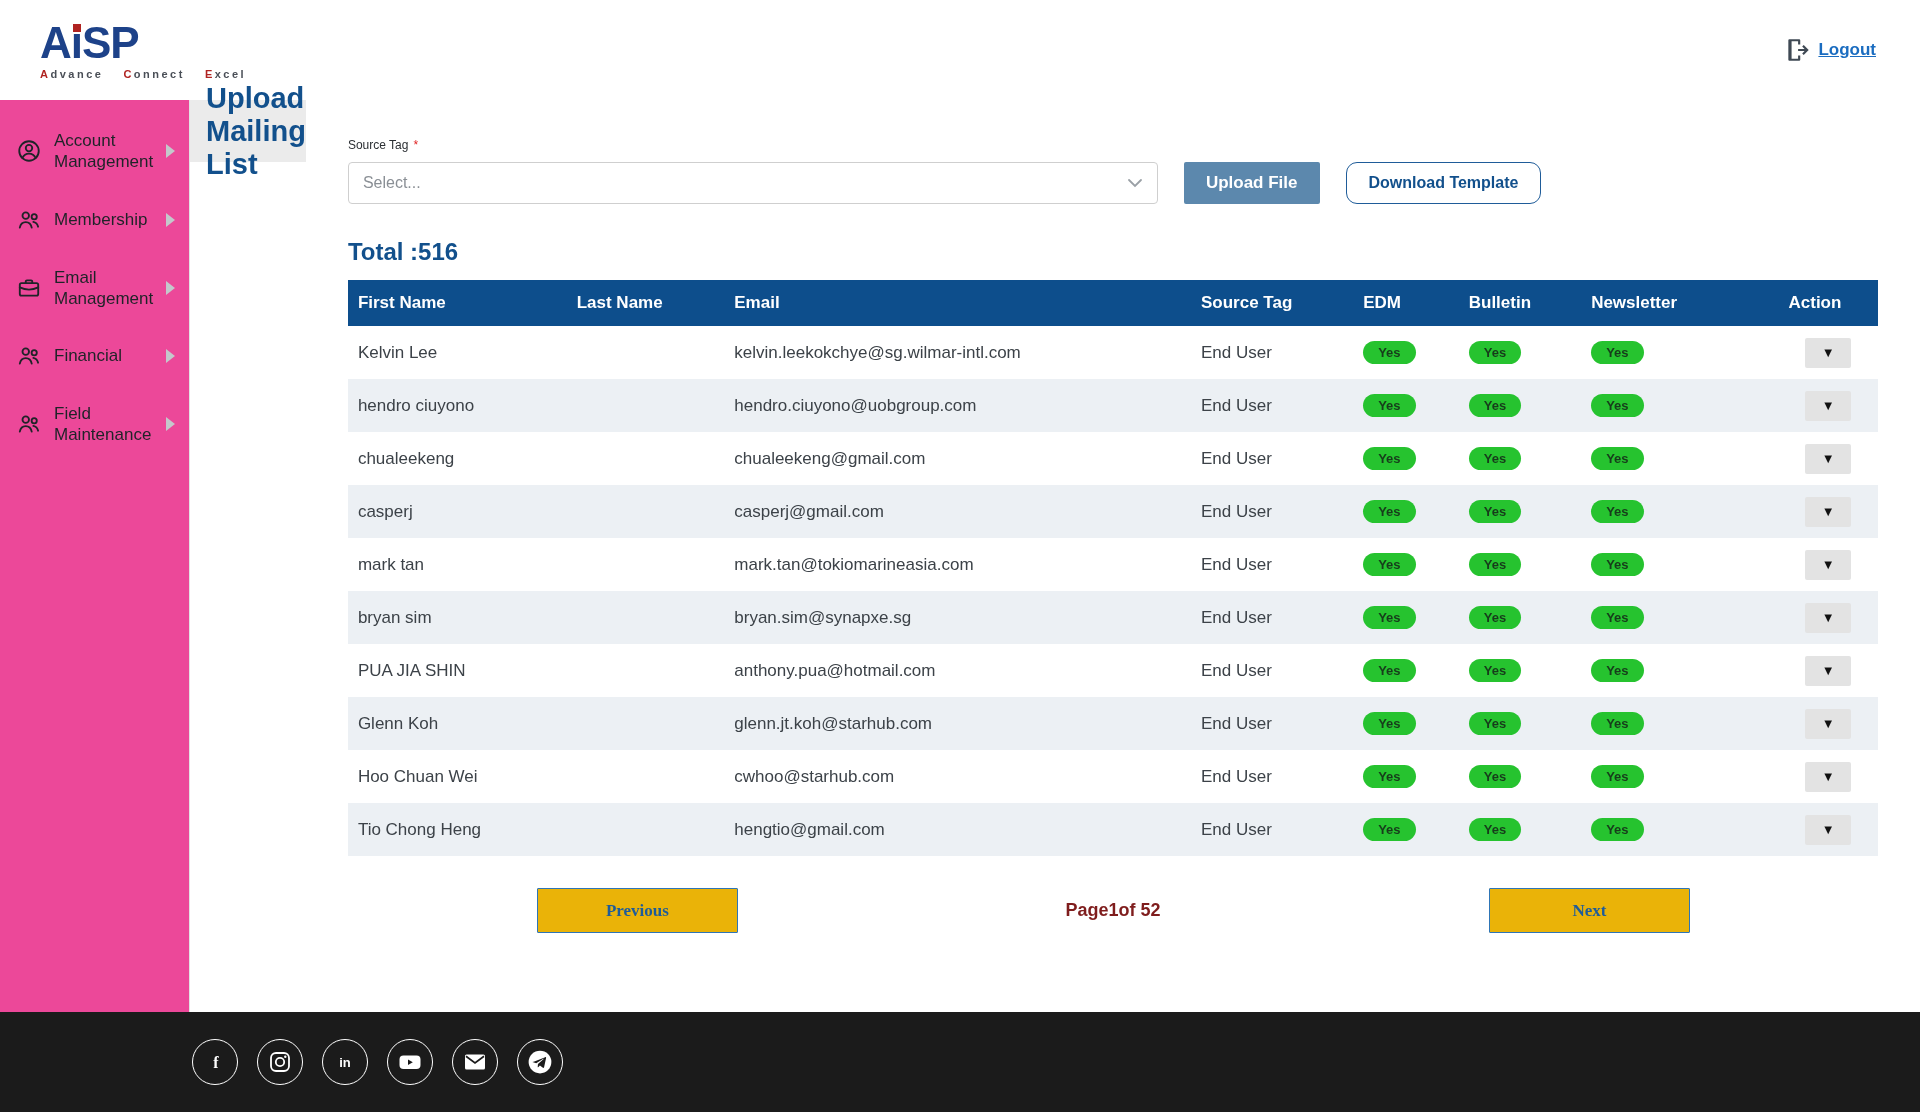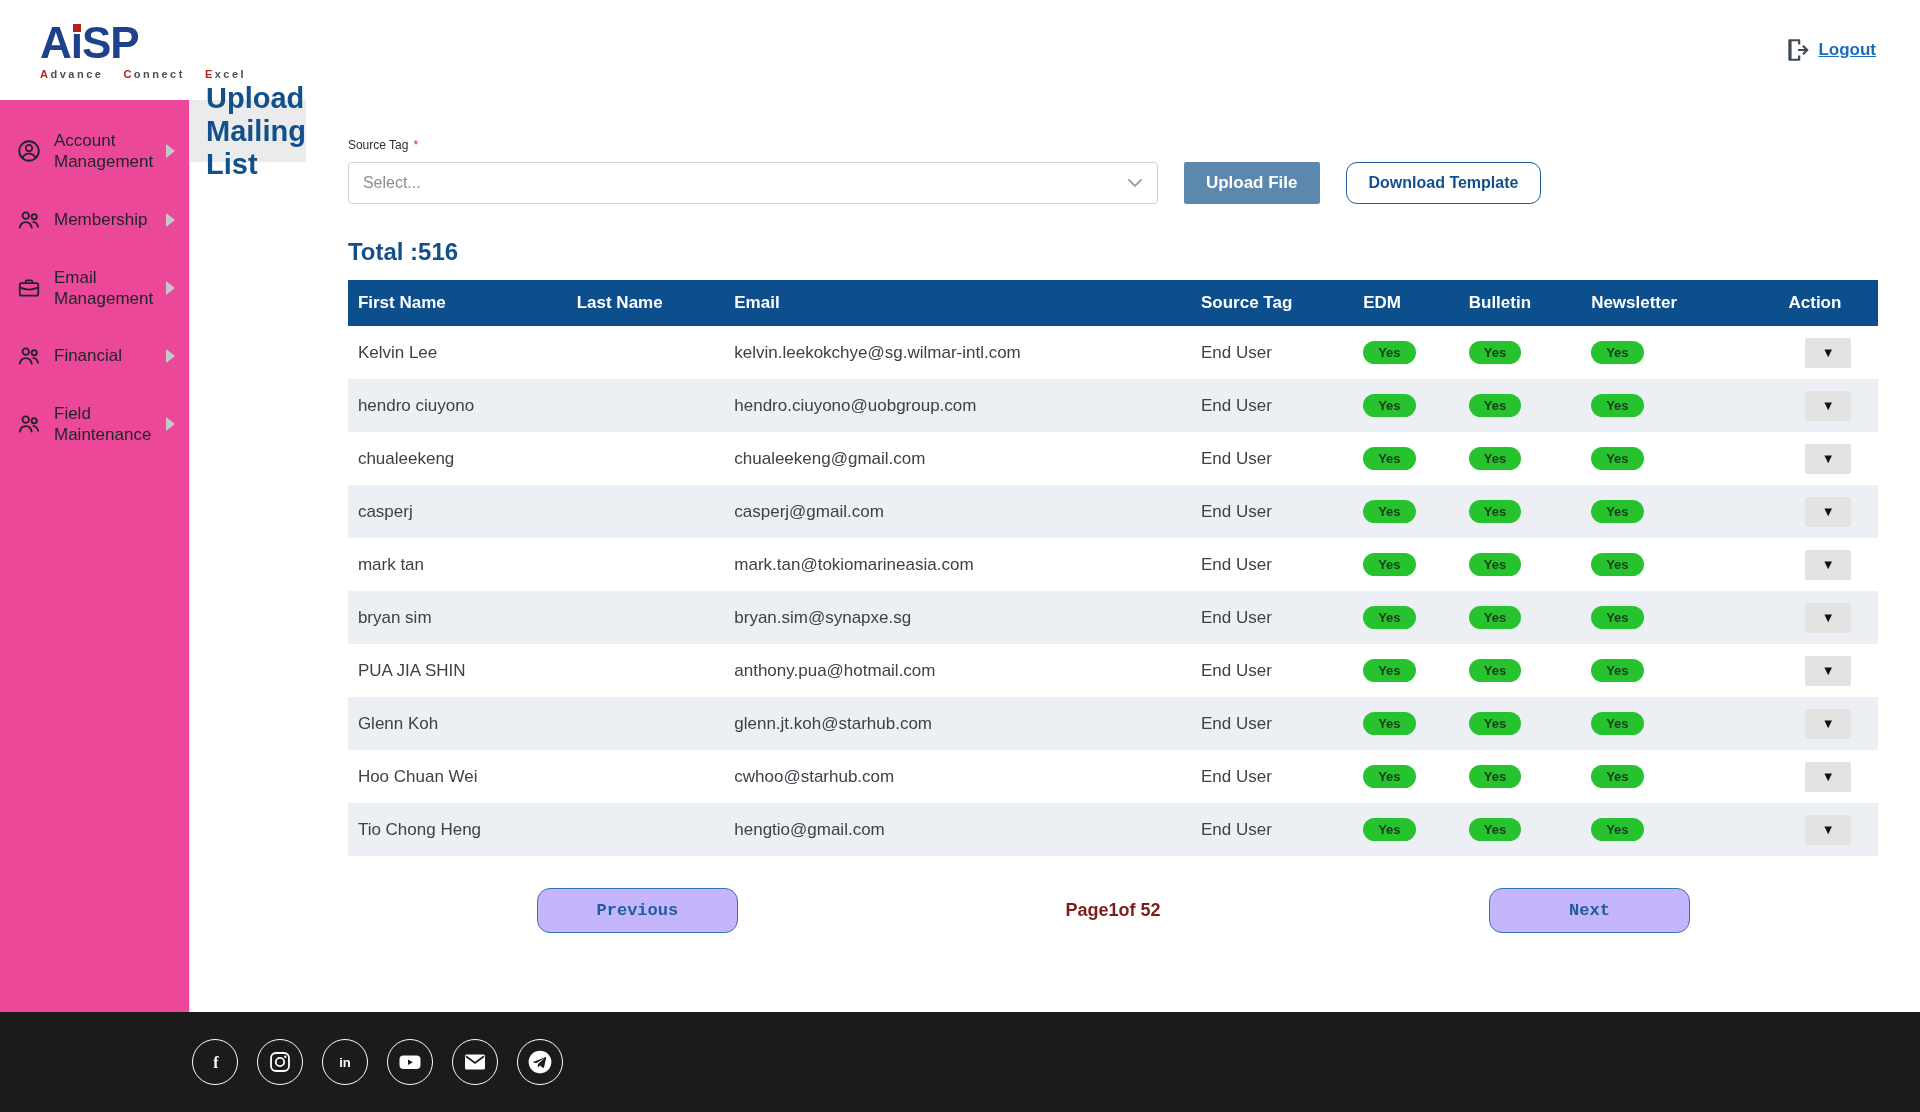--- a/index.html
+++ b/index.html
@@ -89,23 +89,23 @@
   .action-btn {
     width:46px; height:30px; background:#e3e3e3; border:none; cursor:pointer;
     font-size:13px; color:#111; display:inline-flex; align-items:center; justify-content:center;
     border-radius:2px;
   }
   .col-action { text-align:center; }
 
   
   .pagination { position:relative; margin-top:32px; height:46px; }
   .btn-page {
-    position:absolute; top:0; height:45px; width:201px; background:#c4b5fd;
+    position:absolute; top:0; height:45px; width:201px; background:#eab308;
     border:1.5px solid #2e75b6; color:#1f5c99; font-size:17px; font-weight:700;
-    cursor:pointer; border-radius:13px; font-family:Liberation Mono, monospace;
+    cursor:pointer; border-radius:1px; font-family:Liberation Serif, serif;
   }
   .btn-prev { left:189px; }
   .btn-next { right:188px; }
   .page-indicator {
     position:absolute; left:0; right:0; top:0; height:45px;
     display:flex; align-items:center; justify-content:center; 
     font-size:18px; font-weight:700; color:#7f1d1d;
   }
 
   

